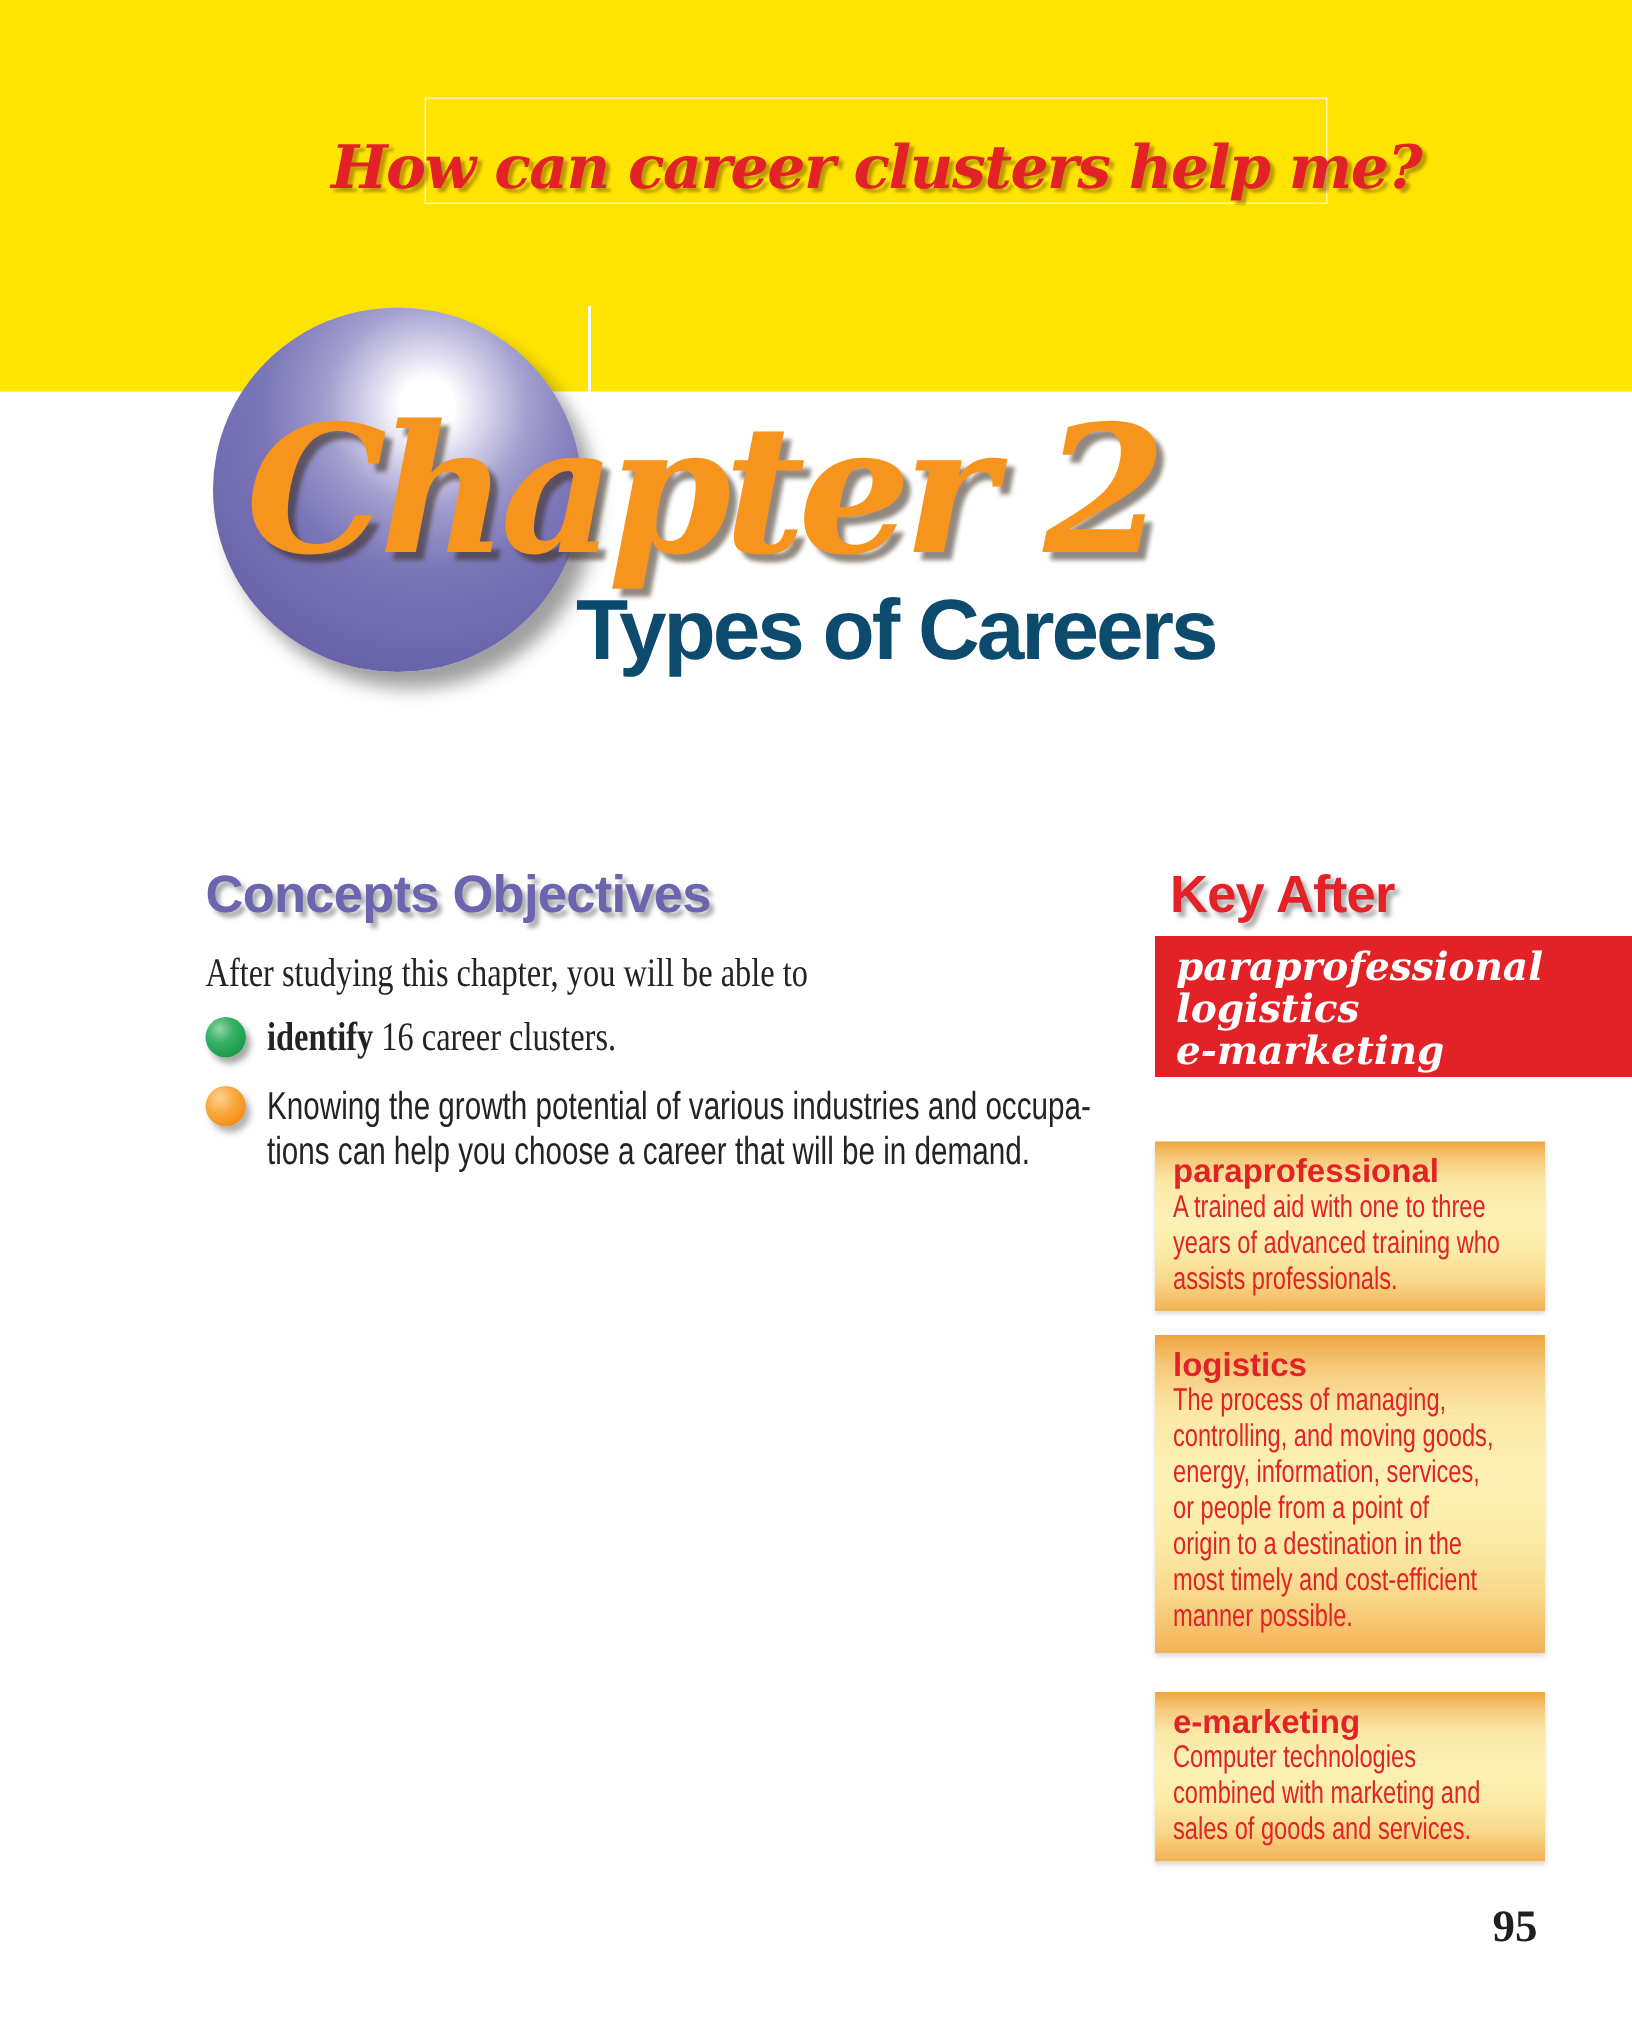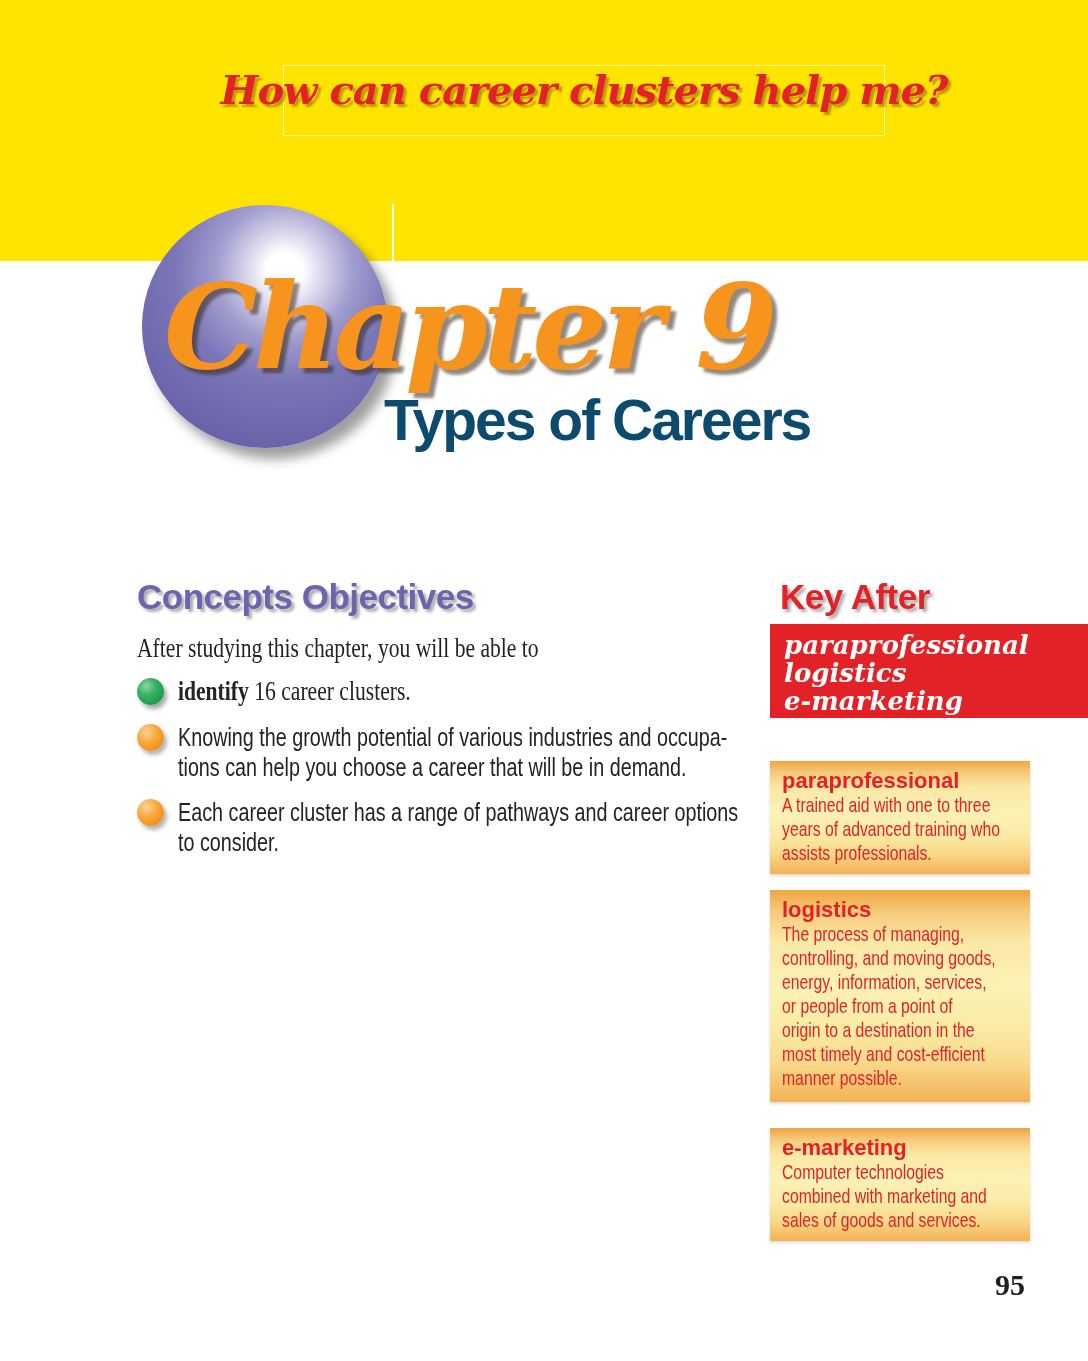--- a/index.html
+++ b/index.html
@@ -7,21 +7,21 @@
     position:relative; width:1088px; height:1361px; margin:0 auto;
     background:#ffffff; overflow:hidden;
     font-family:"Liberation Sans", sans-serif;
   }
 
   
   .yellow-band { position:absolute; left:0; top:0; width:1088px; height:261px; background:#FFE402; }
   .title-box {
     position:absolute; left:283px; top:65px; width:600px; height:69px;
     border:1px solid rgba(255,255,255,0.65);
-    display:flex; align-items:flex-start; justify-content:center;
+    display:flex; align-items:flex-end; justify-content:center;
   }
   .title-script {
     font-family:"DejaVu Serif", serif; font-style:italic; font-weight:bold;
     font-size:40px; color:#E32227; white-space:nowrap; letter-spacing:-1px;
     text-shadow:3px 3px 2px rgba(110,65,5,0.45);
   }
 
   
   .sphere {
     position:absolute; left:142px; top:205px; width:246px; height:243px;
@@ -117,21 +117,21 @@
 <div class="page">
 
   <div class="yellow-band">
     <div class="title-box">
       <span class="title-script">How can career clusters help me?</span>
     </div>
   </div>
 
   <div class="sphere"></div>
   <div class="vline"></div>
-  <div class="chapter-script">Chapter 9</div>
+  <div class="chapter-script">Chapter 2</div>
   <div class="chapter-title">Types of Careers</div>
 
   <div class="left-col">
     <h2 class="h2 purple">Concepts Objectives</h2>
     <div class="serif-line intro">After studying this chapter, you will be able to</div>
 
     <div class="obj-list">
       <div class="li">
         <span class="sphere-bullet green-b"></span>
         <div>
@@ -140,27 +140,20 @@
         </div>
       </div>
     </div>
 
     <div class="kc-list">
       <div class="li">
         <span class="sphere-bullet orange-b"></span>
         <div>
           <div class="sans-line">Knowing the growth potential of various industries and occupa-</div>
           <div class="sans-line">tions can help you choose a career that will be in demand.</div>
-        </div>
-      </div>
-      <div class="li">
-        <span class="sphere-bullet orange-b"></span>
-        <div>
-          <div class="sans-line">Each career cluster has a range of pathways and career options</div>
-          <div class="sans-line">to consider.</div>
         </div>
       </div>
     </div>
   </div>
 
   <h2 class="h2 red keyterms-h2">Key After</h2>
   <div class="terms-box">
     <div class="term-line">paraprofessional</div>
     <div class="term-line">logistics</div>
     <div class="term-line">e-marketing</div>

